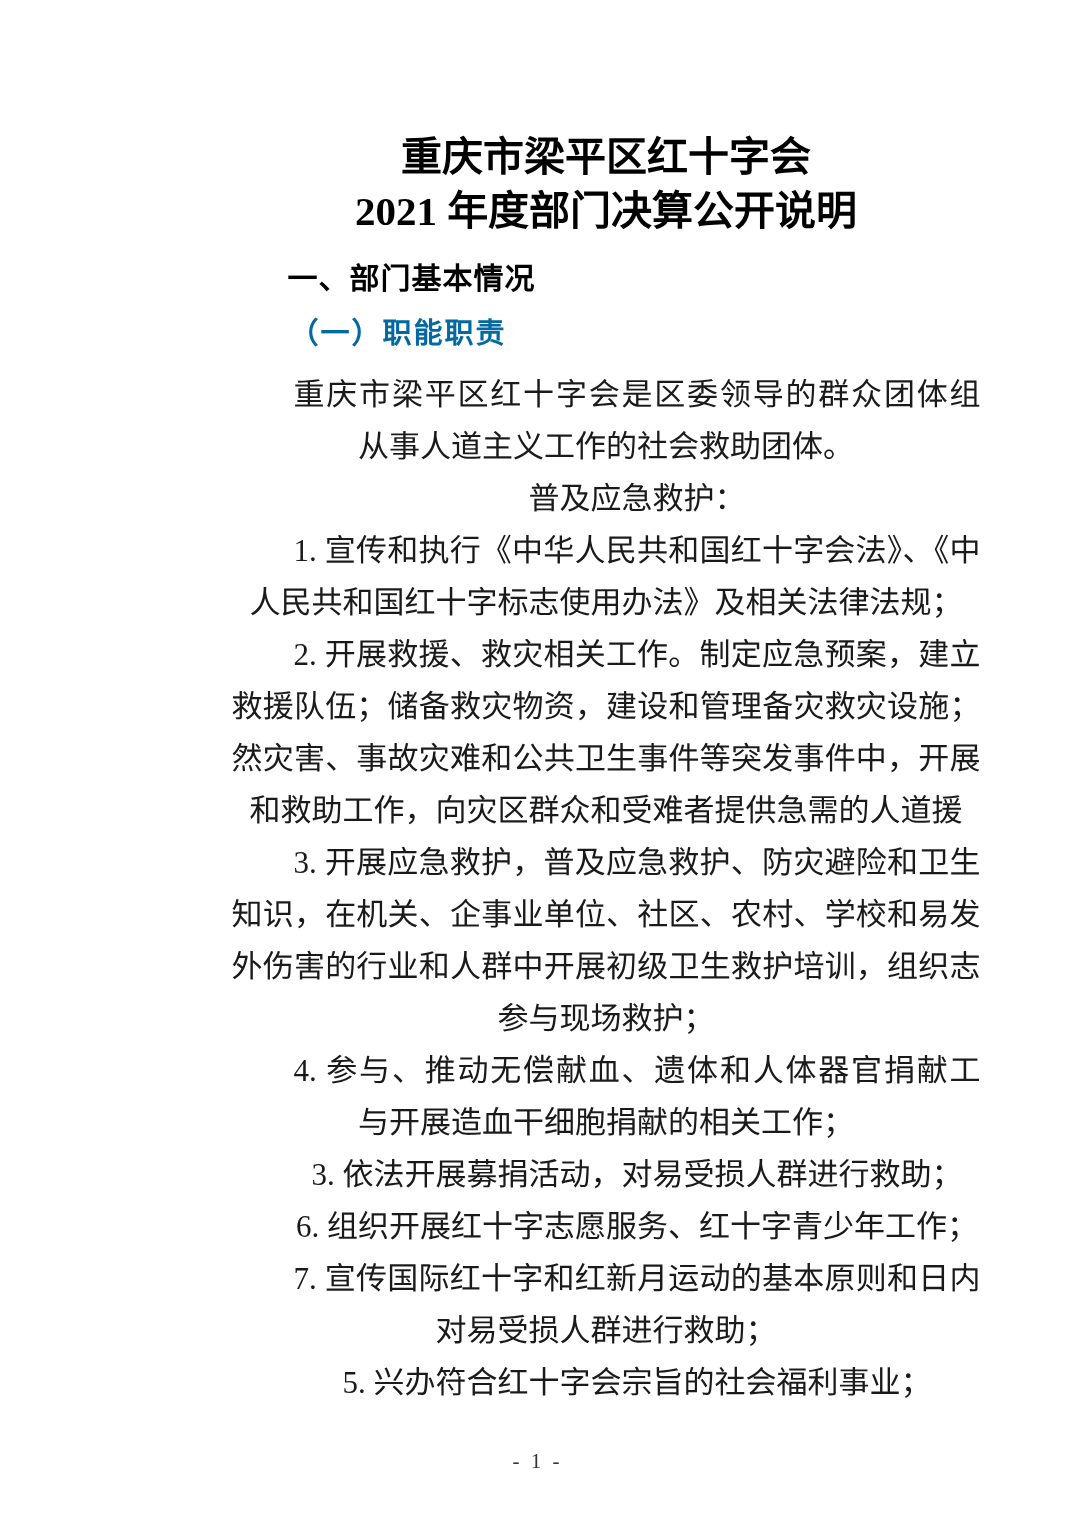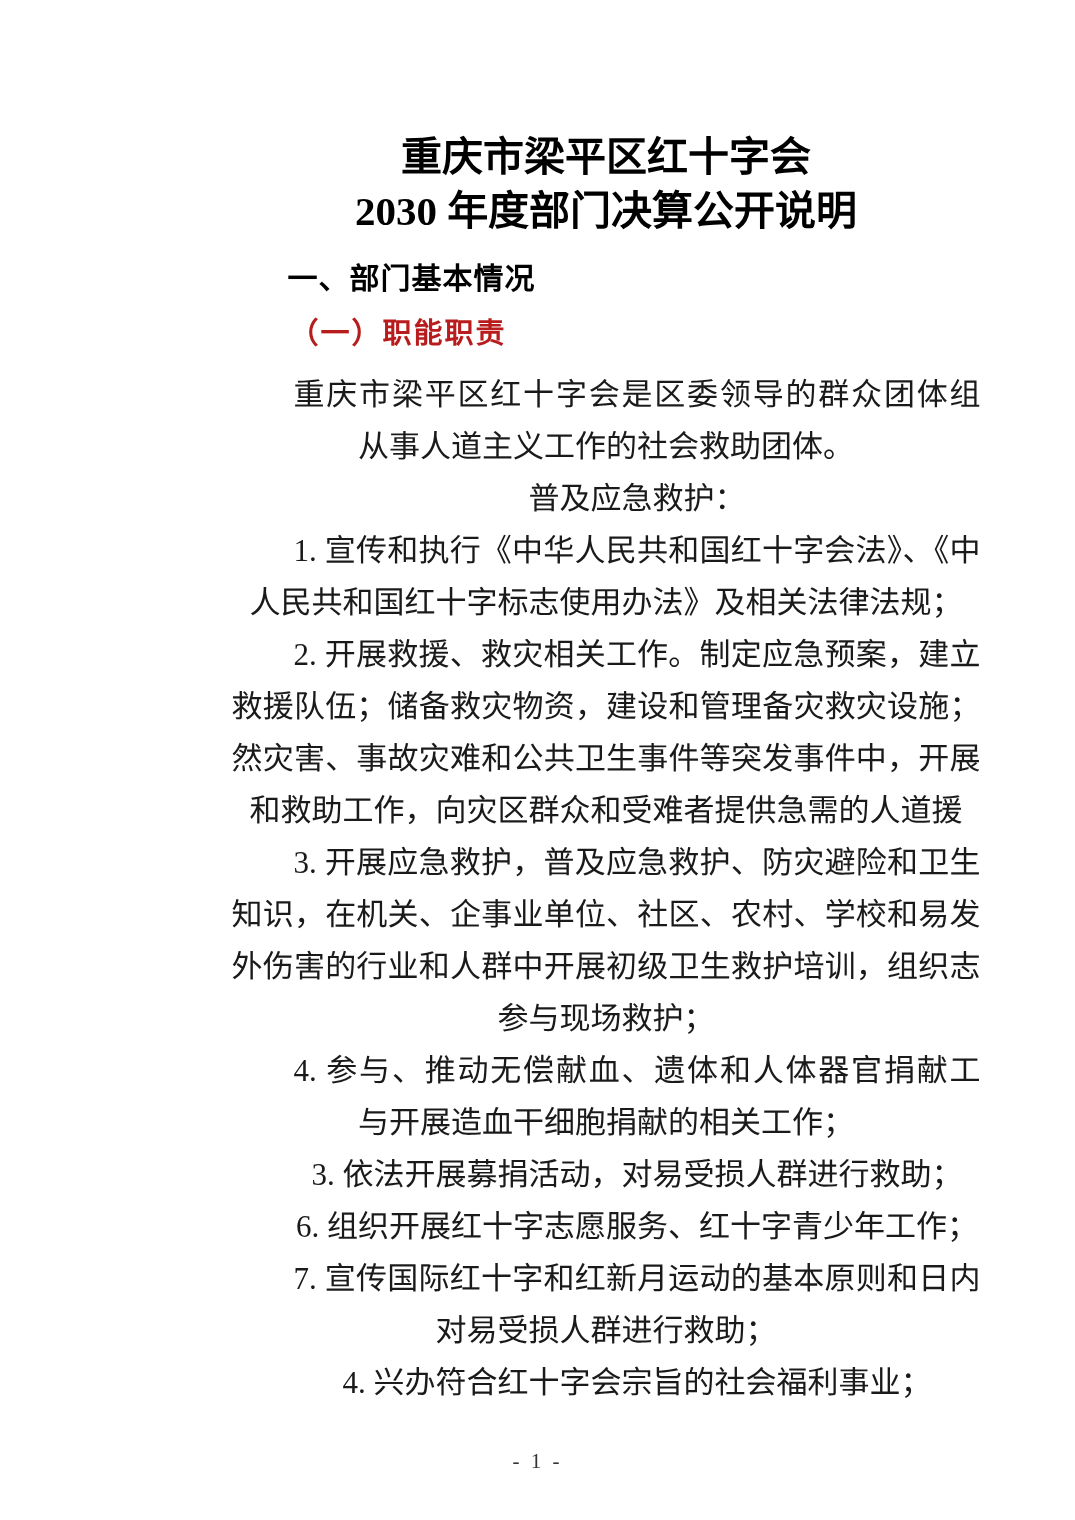--- a/index.html
+++ b/index.html
@@ -37,21 +37,21 @@
     letter-spacing: 1px;
     color: #000000;
   }
   .h-subsection {
     margin-top: 24px;
     font-weight: bold;
     font-size: 29px;
     line-height: 30px;
     text-indent: 58px;
     letter-spacing: 2px;
-    color: #b91c1c;
+    color: #0369a1;
   }
   .body-text {
     margin-top: 21px;
     font-size: 31px;
     color: #1a1a1a;
   }
   .body-text .line {
     line-height: 52px;
     height: 52px;
     text-align: center;
@@ -74,21 +74,21 @@
     color: #333333;
   }
 </style>
 </head>
 <body>
 
 <div class="page">
   <div class="content">
     <div class="title-block">
       <div>重庆市梁平区红十字会</div>
-      <div>2030 年度部门决算公开说明</div>
+      <div>2021 年度部门决算公开说明</div>
     </div>
     <div class="h-section">一、部门基本情况</div>
     <div class="h-subsection">（一）职能职责</div>
     <div class="body-text" id="body-text">
         <div class="line indent fill">重庆市梁平区红十字会是区委领导的群众团体组织，是</div>
         <div class="line">从事人道主义工作的社会救助团体。</div>
         <div class="line indent">普及应急救护：</div>
         <div class="line indent fill">1. 宣传和执行《中华人民共和国红十字会法》、《中华</div>
         <div class="line">人民共和国红十字标志使用办法》及相关法律法规；</div>
         <div class="line indent fill">2. 开展救援、救灾相关工作。制定应急预案，建立应急</div>
@@ -98,17 +98,17 @@
         <div class="line indent fill">3. 开展应急救护，普及应急救护、防灾避险和卫生健康</div>
         <div class="line fill">知识，在机关、企事业单位、社区、农村、学校和易发生意</div>
         <div class="line fill">外伤害的行业和人群中开展初级卫生救护培训，组织志愿者</div>
         <div class="line">参与现场救护；</div>
         <div class="line indent fill">4. 参与、推动无偿献血、遗体和人体器官捐献工作，参</div>
         <div class="line">与开展造血干细胞捐献的相关工作；</div>
         <div class="line indent">3. 依法开展募捐活动，对易受损人群进行救助；</div>
         <div class="line indent">6. 组织开展红十字志愿服务、红十字青少年工作；</div>
         <div class="line indent fill">7. 宣传国际红十字和红新月运动的基本原则和日内瓦</div>
         <div class="line">对易受损人群进行救助；</div>
-        <div class="line indent">4. 兴办符合红十字会宗旨的社会福利事业；</div>
+        <div class="line indent">5. 兴办符合红十字会宗旨的社会福利事业；</div>
       </div>
   </div>
   <div class="footer">- 1 -</div>
 </div>
 
 </body></html>

